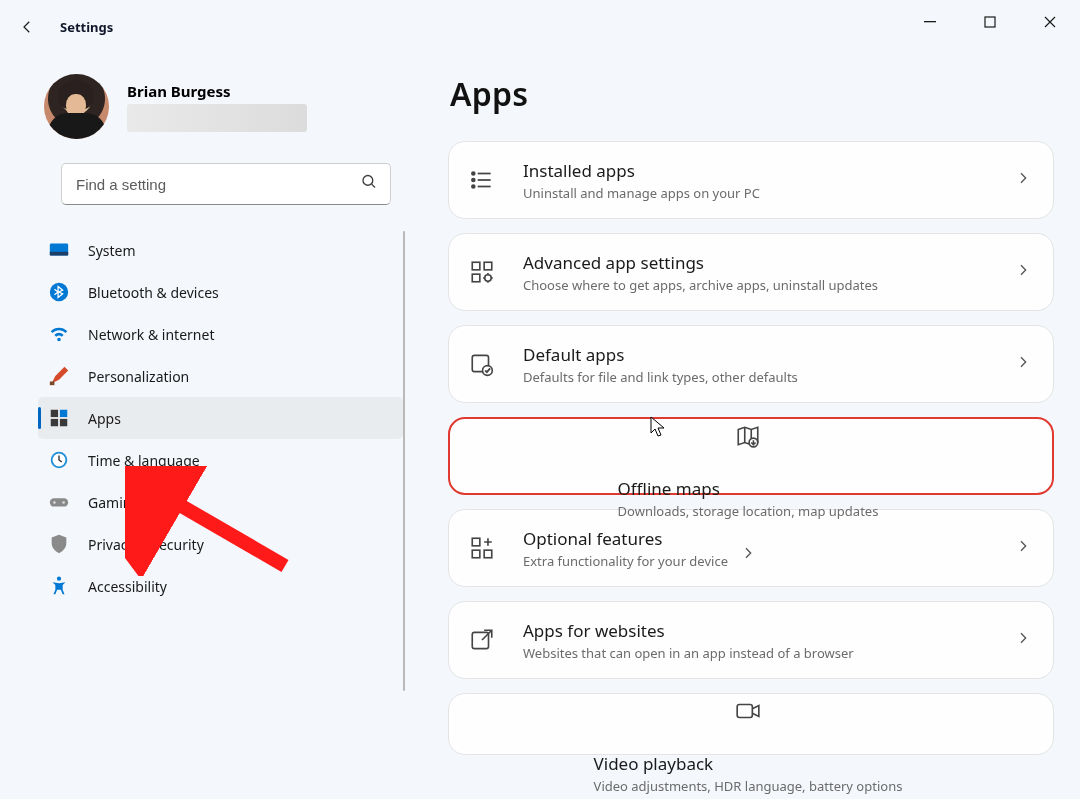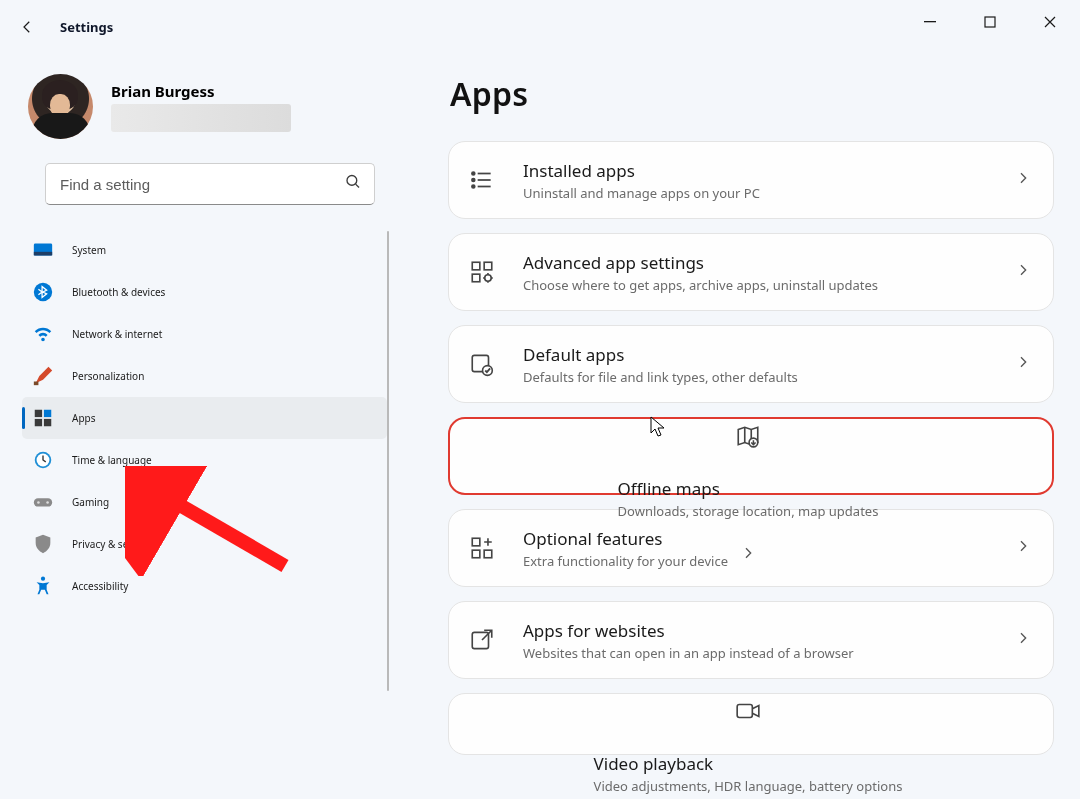--- a/index.html
+++ b/index.html
@@ -27,21 +27,21 @@
     position: absolute; top: 0; right: 0; height: 44px;
     display:flex;
   }
   .win-btn {
     width: 60px; height: 44px; display:flex; align-items:center; justify-content:center;
     cursor:pointer; color:#1a1a1a;
   }
 
   
   .sidebar {
-    position:absolute; left:0; top:54px; bottom:0; width:395px;
+    position:absolute; left:16px; top:54px; bottom:0; width:395px;
     padding: 20px 8px 0 22px;
   }
   .profile {
     display:flex; align-items:center; gap:18px; margin-bottom: 24px; padding-left:6px;
   }
   .avatar {
     width:65px; height:65px; border-radius:50%;
     background: radial-gradient(circle at 50% 38%, #e9c9a9 0 15px, #2e2522 16px 28px, #c6896b 29px 100%);
     background-color:#b48a6e;
     position:relative; overflow:hidden; flex:0 0 auto;
@@ -88,21 +88,21 @@
     position:relative;
     display:flex; flex-direction:column; gap:0;
   }
   .nav::after{ 
     content:""; position:absolute; right:-2px; top:2px; height:460px; width:2px;
     background:#b9b9b9; border-radius:2px;
   }
   .nav-item {
     display:flex; align-items:center; gap:18px;
     height:42px; padding:0 12px 0 10px;
-    font-size:10px; color:#1a1a1a;
+    font-size:14px; color:#1a1a1a;
     border-radius:5px; cursor:pointer; position:relative;
   }
   .nav-item.active { background:#e9ecef; }
   .nav-item.active::before{
     content:""; position:absolute; left:0; top:10px; bottom:10px; width:3px;
     background:#0067c0; border-radius:3px;
   }
   .nav-icon { width:22px; height:22px; display:flex; align-items:center; justify-content:center; flex:0 0 22px; }
 
   

